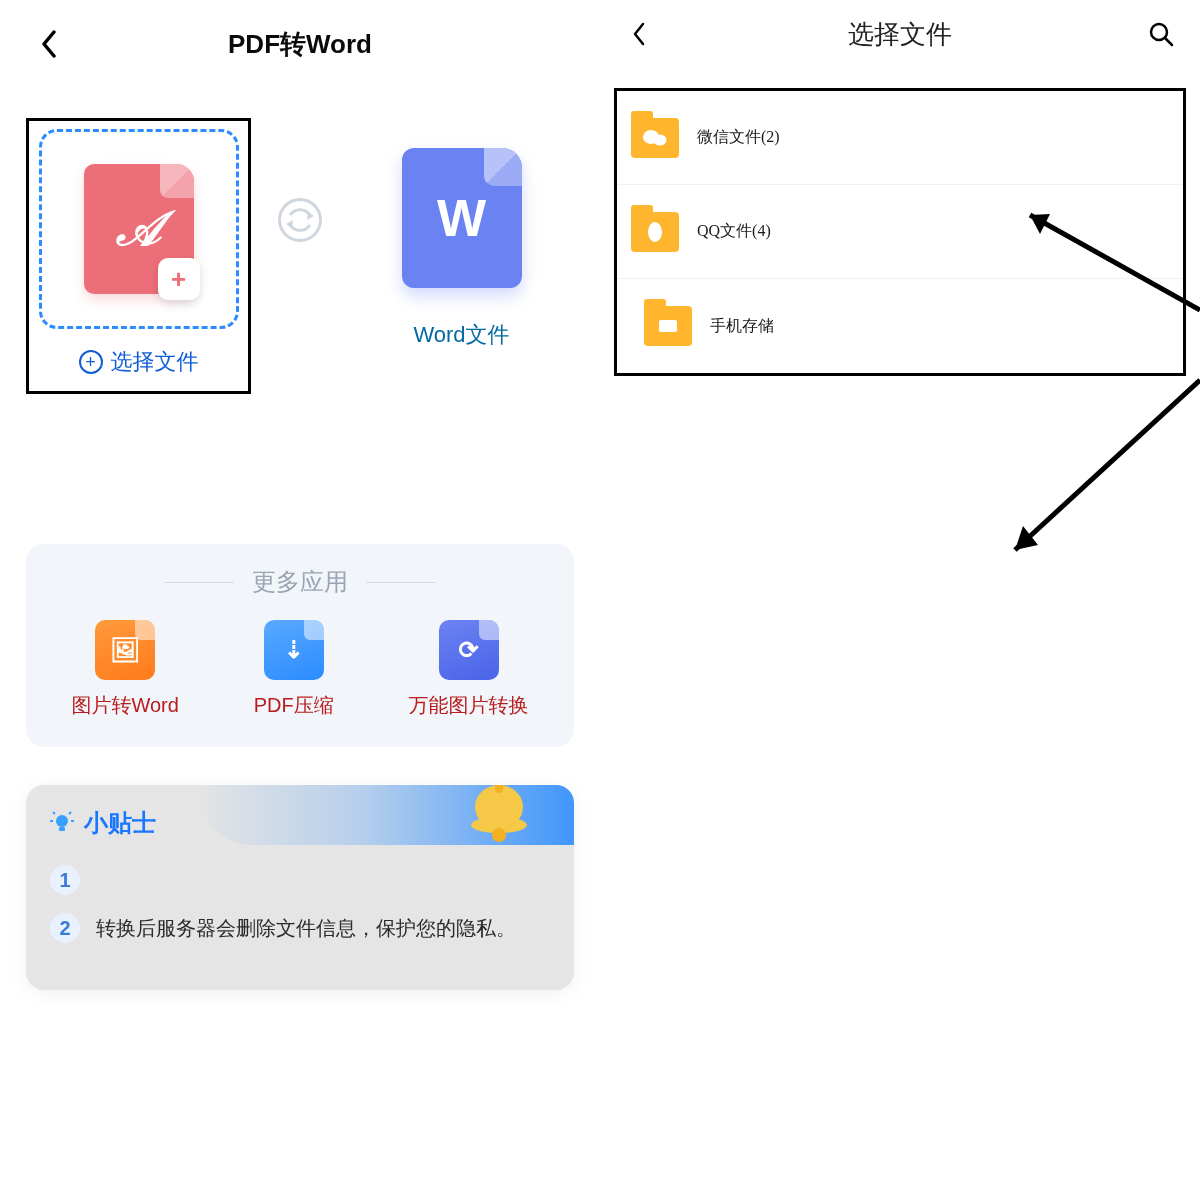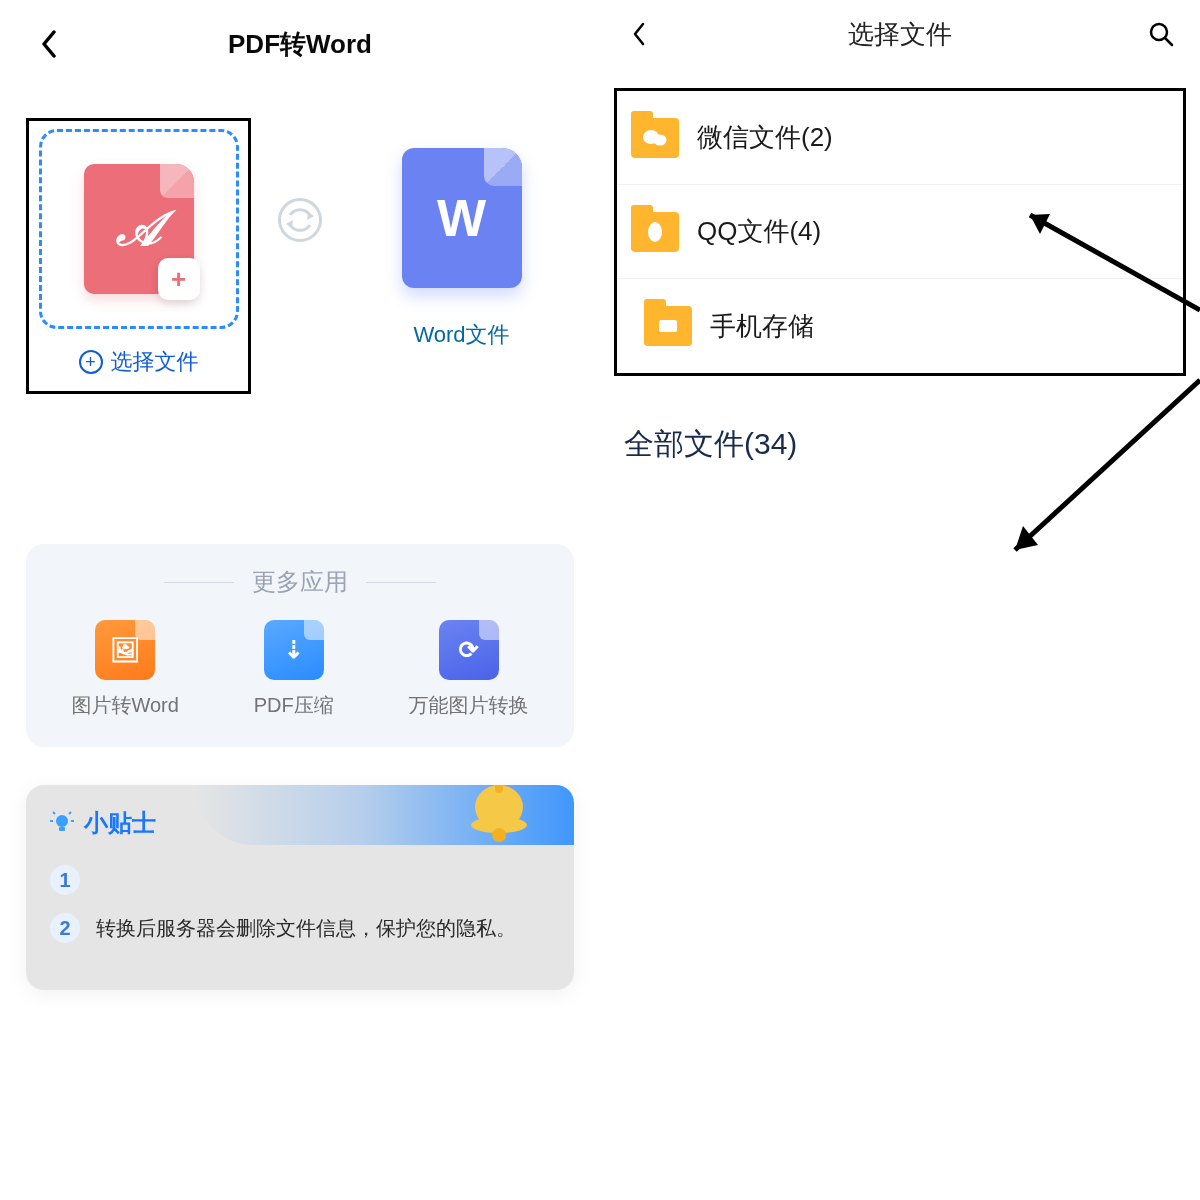--- a/index.html
+++ b/index.html
@@ -203,21 +203,21 @@
   }
   .app-icon.orange { background: linear-gradient(160deg,#ff9a3c,#ff7a1a); }
   .app-icon.blue1 { background: linear-gradient(160deg,#5aa9ff,#2a8cff); }
   .app-icon.blue2 { background: linear-gradient(160deg,#6b83f2,#4a63e8); }
   .app-icon .corner {
     position: absolute; top: 0; right: 0;
     width: 20px; height: 20px;
     background: rgba(255,255,255,.5);
     border-radius: 0 10px 0 6px;
   }
-  .app-label { font-size: 20px; color: #737373; }
+  .app-label { font-size: 20px; color: #b91c1c; }
 
   .tips-card {
     margin: 38px 16px 0 16px;
     background: #e5e5e5;
     border-radius: 18px;
     box-shadow: 0 4px 20px rgba(0,0,0,.06);
     padding: 22px 24px 28px 24px;
     position: relative;
     overflow: hidden;
   }
@@ -287,21 +287,21 @@
     color: #fff;
   }
   .folder-icon::before {
     content: "";
     position: absolute;
     top: -7px; left: 0;
     width: 22px; height: 10px;
     background: #ffb52e;
     border-radius: 3px 3px 0 0;
   }
-  .folder-label { font-size: 26px; color: #1a1a1a; }
+  .folder-label { font-size: 16px; color: #1a1a1a; font-family: Liberation Serif, serif; }
   .all-files {
     margin: 48px 0 0 24px;
     font-size: 30px;
     color: #1a2a4a;
     font-weight: 500;
   }
 
   
   .arrow {
     position: absolute;
@@ -449,21 +449,20 @@
     <div class="folder-row">
       <div class="folder-icon">
         <svg width="22" height="16" viewBox="0 0 22 16">
             <rect x="2" y="2" width="18" height="12" rx="2" fill="#fff"></rect>
           </svg>
       </div>
       <div class="folder-label">手机存储</div>
     </div>
   </div>
 
-  <div class="all-files">全部文件(34)</div>
 
   <svg class="arrow" style="top:200px; right:-10px" width="200" height="120">
     <line x1="190" y1="110" x2="20" y2="15" stroke="#000" stroke-width="5"></line>
     <polygon points="20,15 40,14 30,34" fill="#000"></polygon>
   </svg>
   <svg class="arrow" style="top:370px; right:-10px" width="220" height="200">
     <line x1="210" y1="10" x2="25" y2="180" stroke="#000" stroke-width="5"></line>
     <polygon points="25,180 48,175 33,156" fill="#000"></polygon>
   </svg>
 </div>

